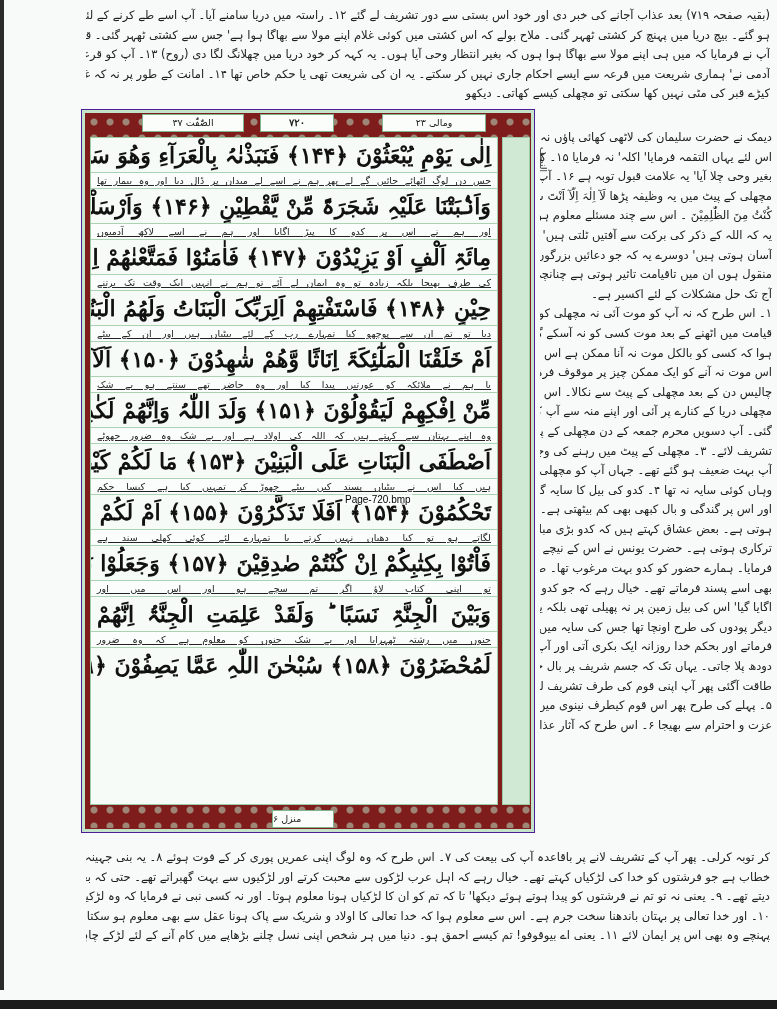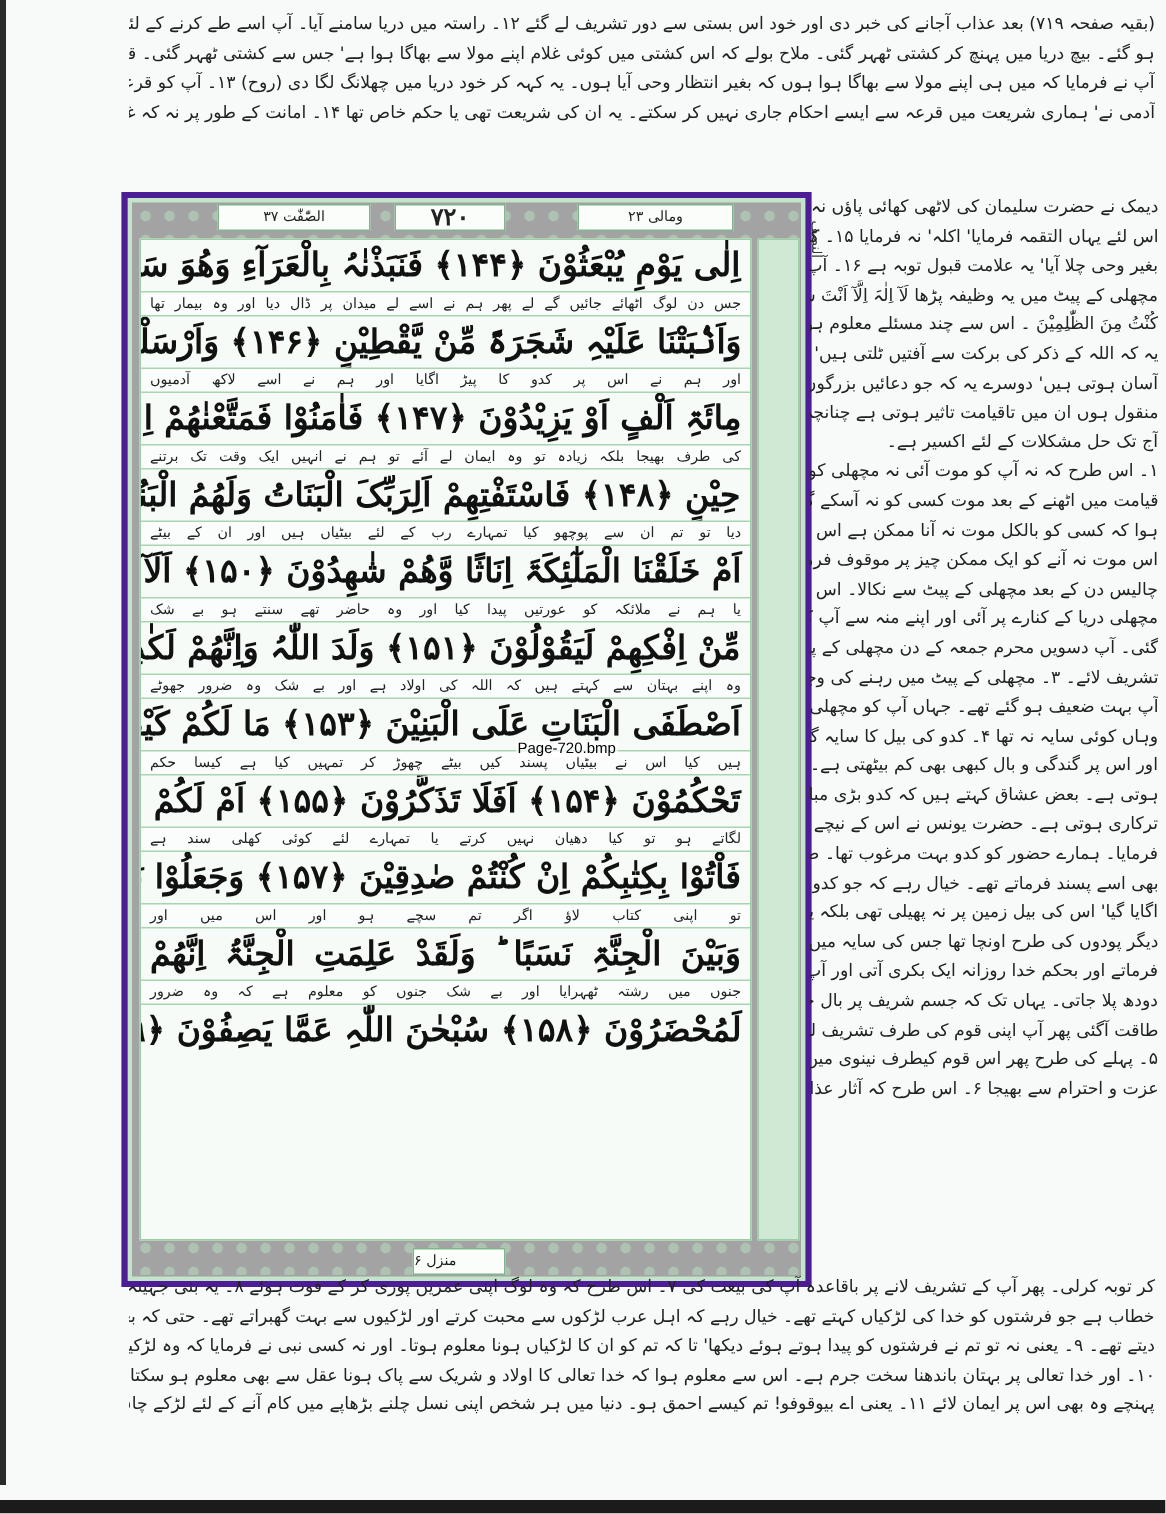--- a/index.html
+++ b/index.html
@@ -15,38 +15,38 @@
     direction:rtl; text-align:justify; text-align-last:right;
     font-family:"DejaVu Sans", sans-serif; font-size:11.5px; line-height:19.6px;
     color:#222;
   }
   .top-comm { position:absolute; left:86px; top:6px; width:684px; }
   .bottom-comm { position:absolute; left:86px; top:848px; width:684px; }
   .right-comm { position:absolute; left:540px; top:128px; width:232px; }
   .right-comm .line, .top-comm .line, .bottom-comm .line { display:block; white-space:nowrap; overflow:hidden; }
   
   .frame {
-    position:absolute; left:81px; top:128px; width:452px; height:722px;
-    background:#a3a3a3;
-    border:4px solid #4c1d95;
+    position:absolute; left:81px; top:109px; width:452px; height:722px;
+    background:#7f1d1d;
+    border:1px solid #4c1d95;
     box-shadow: inset 0 0 0 3px #c4e4ca;
   }
   .frame::before {
     content:""; position:absolute; inset:4px;
     background:
       radial-gradient(circle at 8px 8px, #b7dcbf 3px, transparent 4px) 0 0/16px 16px;
     opacity:.55;
   }
   .header-row { position:absolute; left:0; top:0; width:452px; height:24px; }
   .hdr-box {
     position:absolute; top:4px; height:16px; background:#fbfdfb; border:1px solid #7fb48c;
     font-size:9.5px; line-height:16px; text-align:center; color:#222; direction:rtl;
   }
   .hdr-left { left:60px; width:100px; }
-  .hdr-center { left:178px; width:72px; font-family:"DejaVu Serif", serif; font-weight:bold; font-size:16px; }
+  .hdr-center { left:178px; width:72px; font-family:"DejaVu Serif", serif; font-weight:bold; font-size:10px; }
   .hdr-right { left:300px; width:102px; }
   .text-panel {
     position:absolute; left:8px; top:27px; width:406px; height:666px;
     background:#f6fbf7; border:1px solid #9ccda6;
   }
   .side-rail {
     position:absolute; left:420px; top:27px; width:26px; height:666px;
     background:#cfe9d5; border:1px solid #9ccda6;
   }
   .rail-label {
@@ -55,39 +55,40 @@
   }
   .ayah {
     display:block; direction:rtl; text-align:justify; text-align-last:justify;
     font-family:"DejaVu Serif", serif; font-weight:bold; font-size:22px;
     line-height:34px; height:34px; padding:0 6px; white-space:nowrap; overflow:hidden; color:#111;
   }
   .trans {
     display:block; direction:rtl; text-align:justify; text-align-last:justify;
     font-size:9.5px; line-height:15px; height:15px; padding:0 6px;
     white-space:nowrap; overflow:hidden; color:#222;
-    border-top:1px solid #a9d3b1; border-bottom:1px solid #a9d3b1; background:#fafdfb;
+    border-top:1px solid #a9d3b1; border-bottom:1px solid #a9d3b1; background:#fafdfb;text-decoration:underline;
   }
   .footer-row { position:absolute; left:0; top:696px; width:452px; height:24px; }
   .manzil-box { position:absolute; left:190px; top:4px; width:60px; height:16px; background:#fbfdfb; border:1px solid #7fb48c; font-size:9.5px; line-height:16px; text-align:left; direction:rtl; }
   .watermark {
     position:absolute; left:326px; top:494px; font-family:"Liberation Sans", sans-serif;
     font-size:10px; color:#000; background:rgba(255,255,255,.7); padding:0 1px;margin-left:18px;
   }
 </style>
 </head>
 <body>
 
 <div class="leftedge"></div>
 
 <div class="urdu top-comm">
   <span class="line">(بقیہ صفحہ ۷۱۹) بعد عذاب آجانے کی خبر دی اور خود اس بستی سے دور تشریف لے گئے ۱۲۔ راستہ میں دریا سامنے آیا۔ آپ اسے طے کرنے کے لئے کشتی میں سوار</span>
   <span class="line">ہو گئے۔ بیچ دریا میں پہنچ کر کشتی ٹھہر گئی۔ ملاح بولے کہ اس کشتی میں کوئی غلام اپنے مولا سے بھاگا ہوا ہے' جس سے کشتی ٹھہر گئی۔ قرعہ ڈالا گیا تو آپ کا نام شریف نکلا۔</span>
   <span class="line">آپ نے فرمایا کہ میں ہی اپنے مولا سے بھاگا ہوا ہوں کہ بغیر انتظار وحی آیا ہوں۔ یہ کہہ کر خود دریا میں چھلانگ لگا دی (روح) ۱۳۔ آپ کو قرعہ نے دھکیلا نہ کہ کسی</span>
   <span class="line">آدمی نے' ہماری شریعت میں قرعہ سے ایسے احکام جاری نہیں کر سکتے۔ یہ ان کی شریعت تھی یا حکم خاص تھا ۱۴۔ امانت کے طور پر نہ کہ غذا کے طریقہ پر نبی کا جسم</span>
+  <span class="line" style="width:440px;margin-left:auto;">کیڑے قبر کی مٹی نہیں کھا سکتی تو مچھلی کیسے کھاتی۔ دیکھو</span>
 </div>
 
 <div class="frame">
   <div class="header-row">
     <div class="hdr-box hdr-left">الصّٰفّٰت ۳۷</div>
     <div class="hdr-box hdr-center">۷۲۰</div>
     <div class="hdr-box hdr-right">ومالی ۲۳</div>
   </div>
 
   <div class="text-panel">

